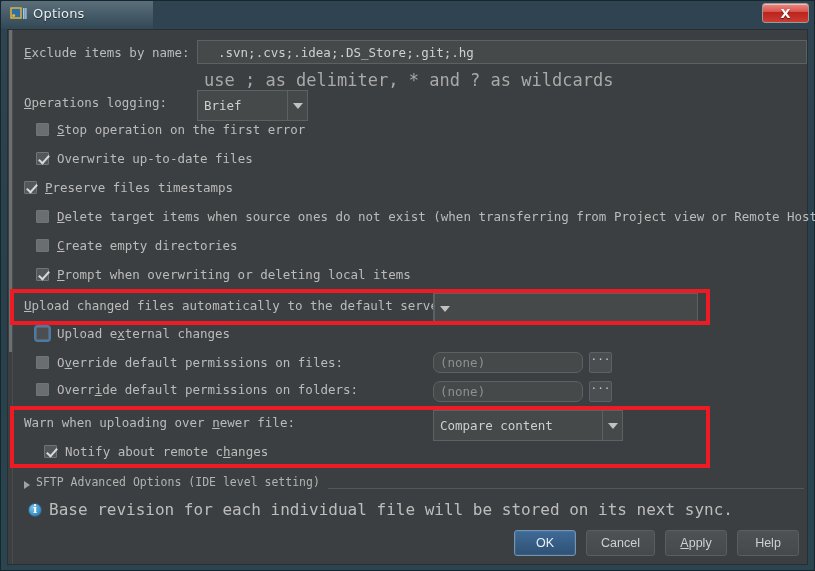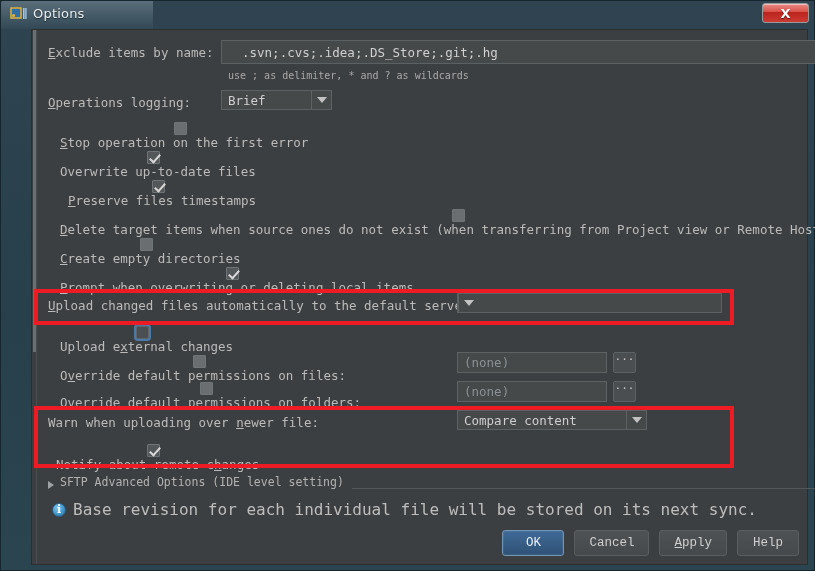--- a/index.html
+++ b/index.html
@@ -62,21 +62,20 @@
     text-shadow: 0 1px 1px rgba(0,0,0,0.6);
     line-height: 1;
   }
 
   
   #content {
     position: absolute;
     left: 6px; top: 28px; right: 6px; bottom: 5px;
     background: #3c3f41;
     border: 1px solid #2b2d2e;
-    margin-left: 24px;
   }
 
   
   #left-rail {
     position: absolute; left: 0; top: 0; width: 5px; bottom: 0;
     background: #3c3f41;
     border-right: 1px solid #4a4d4f;
   }
   #left-thumb {
     position: absolute; left: 1px; top: 0; width: 3px; height: 322px;
@@ -86,41 +85,41 @@
   .pane { position: absolute; left: 8px; right: 6px; top: 0; bottom: 0; }
 
   
   .lbl {
     font-family: "DejaVu Sans Mono", monospace;
     font-size: 12.5px;
     color: #bbbbbb;
     white-space: nowrap;
   }
   .lbl .u { text-decoration: underline; }
-  .hint { color: #a9a9a9; font-size: 10px; text-align: right; }
+  .hint { color: #a9a9a9; font-size: 17px; text-align: right; }
 
   
   .tfield {
     background: #45494a;
     border: 1px solid #5c6164;
     color: #d0d0d0;
     font-family: "DejaVu Sans Mono", monospace;
     font-size: 12.5px;
     padding: 2px 6px;
     outline: none;
   }
-  .tfield.placeholder { color: #8b9094; }
+  .tfield.placeholder { color: #8b9094; border-radius: 7px; }
 
   
   .combo {
     position: absolute;
     display: flex;
     background: #45494a;
     border: 1px solid #5c6164;
-    height: 20px;
+    height: 31px;
     align-items: stretch;
     cursor: pointer;
   }
   .combo .cval {
     flex: 1;
     display: flex; align-items: center;
     padding-left: 6px;
     font-family: "DejaVu Sans Mono", monospace;
     font-size: 12.5px;
     color: #cfcfcf;
@@ -149,21 +148,21 @@
     border-radius: 2px;
     color: #c9c9c9;
     font-size: 11px;
     line-height: 13px;
     text-align: center;
     cursor: pointer;
     font-family: "DejaVu Sans Mono", monospace;
   }
 
   
-  .cbrow { position: absolute; display: flex; align-items: center; flex-direction: column; }
+  .cbrow { position: absolute; display: flex; align-items: center; }
   .cbox {
     width: 13px; height: 13px;
     border: 1px solid #6f7477;
     background: #6a6e71;
     border-radius: 1px;
     margin-right: 8px;
     position: relative;
     flex: 0 0 auto;
     cursor: pointer;
   }
@@ -230,21 +229,21 @@
 
   
   #btnbar { position: absolute; right: 8px; bottom: 8px; display: flex; gap: 10px; }
   .btn {
     min-width: 62px; height: 26px;
     padding: 0 14px;
     border-radius: 3px;
     border: 1px solid #5a5e61;
     background: linear-gradient(180deg,#4e5255 0%, #45494c 100%);
     color: #cfcfcf;
-    font-family: Liberation Mono, monospace;
+    font-family: Liberation Sans, sans-serif;
     font-size: 12.5px;
     display: flex; align-items: center; justify-content: center;
     cursor: pointer;
   }
   .btn .u { text-decoration: underline; }
   .btn.primary {
     background: linear-gradient(180deg,#3f6a96 0%, #2f5175 100%);
     border: 1px solid #7195b5;
     color: #eaf1f7;
     box-shadow: inset 0 0 0 1px rgba(255,255,255,0.06);
@@ -307,21 +306,21 @@
         </div>
       </div>
 
       <div class="cbrow" style="left:20px; top:121px;">
         <div class="cbox checked"></div>
         <div class="lbl">
           <span>Overw</span><span>rite up-to-date files</span>
         </div>
       </div>
 
-      <div class="cbrow" style="left:28px; top:150px;">
+      <div class="cbrow" style="left:8px; top:150px;">
         <div class="cbox checked"></div>
         <div class="lbl">
           <span class="u">P</span><span>reserve files timestamps</span>
         </div>
       </div>
 
       <div class="cbrow" style="left:20px; top:179px;">
         <div class="cbox"></div>
         <div class="lbl">
           <span class="u">D</span><span>elete target items when source ones do not exist (when transferring from Project view or Remote Host view)</span>
@@ -379,21 +378,21 @@
       <div class="lbl" style="position:absolute; left:8px; top:385px;">
         <span>Warn when uploading over </span><span class="u">n</span><span>ewer file:</span>
       </div>
       <div class="combo" style="left:417px; top:380px; width:190px;">
         <div class="cval">Compare content</div>
         <div class="carrow">
             <i></i>
           </div>
       </div>
 
-      <div class="cbrow" style="left:16px; top:414px;text-align:right;">
+      <div class="cbrow" style="left:28px; top:414px;text-align:right;">
         <div class="cbox checked"></div>
         <div class="lbl">
           <span>Notify about remote c</span><span class="u">h</span><span>anges</span>
         </div>
       </div>
 
       <div class="sect" style="left:8px; top:445px; width:780px;">
         <div class="tri"></div>
         <div class="stext">SFTP Advanced Options (IDE level setting)</div>
         <div class="sline"></div>

